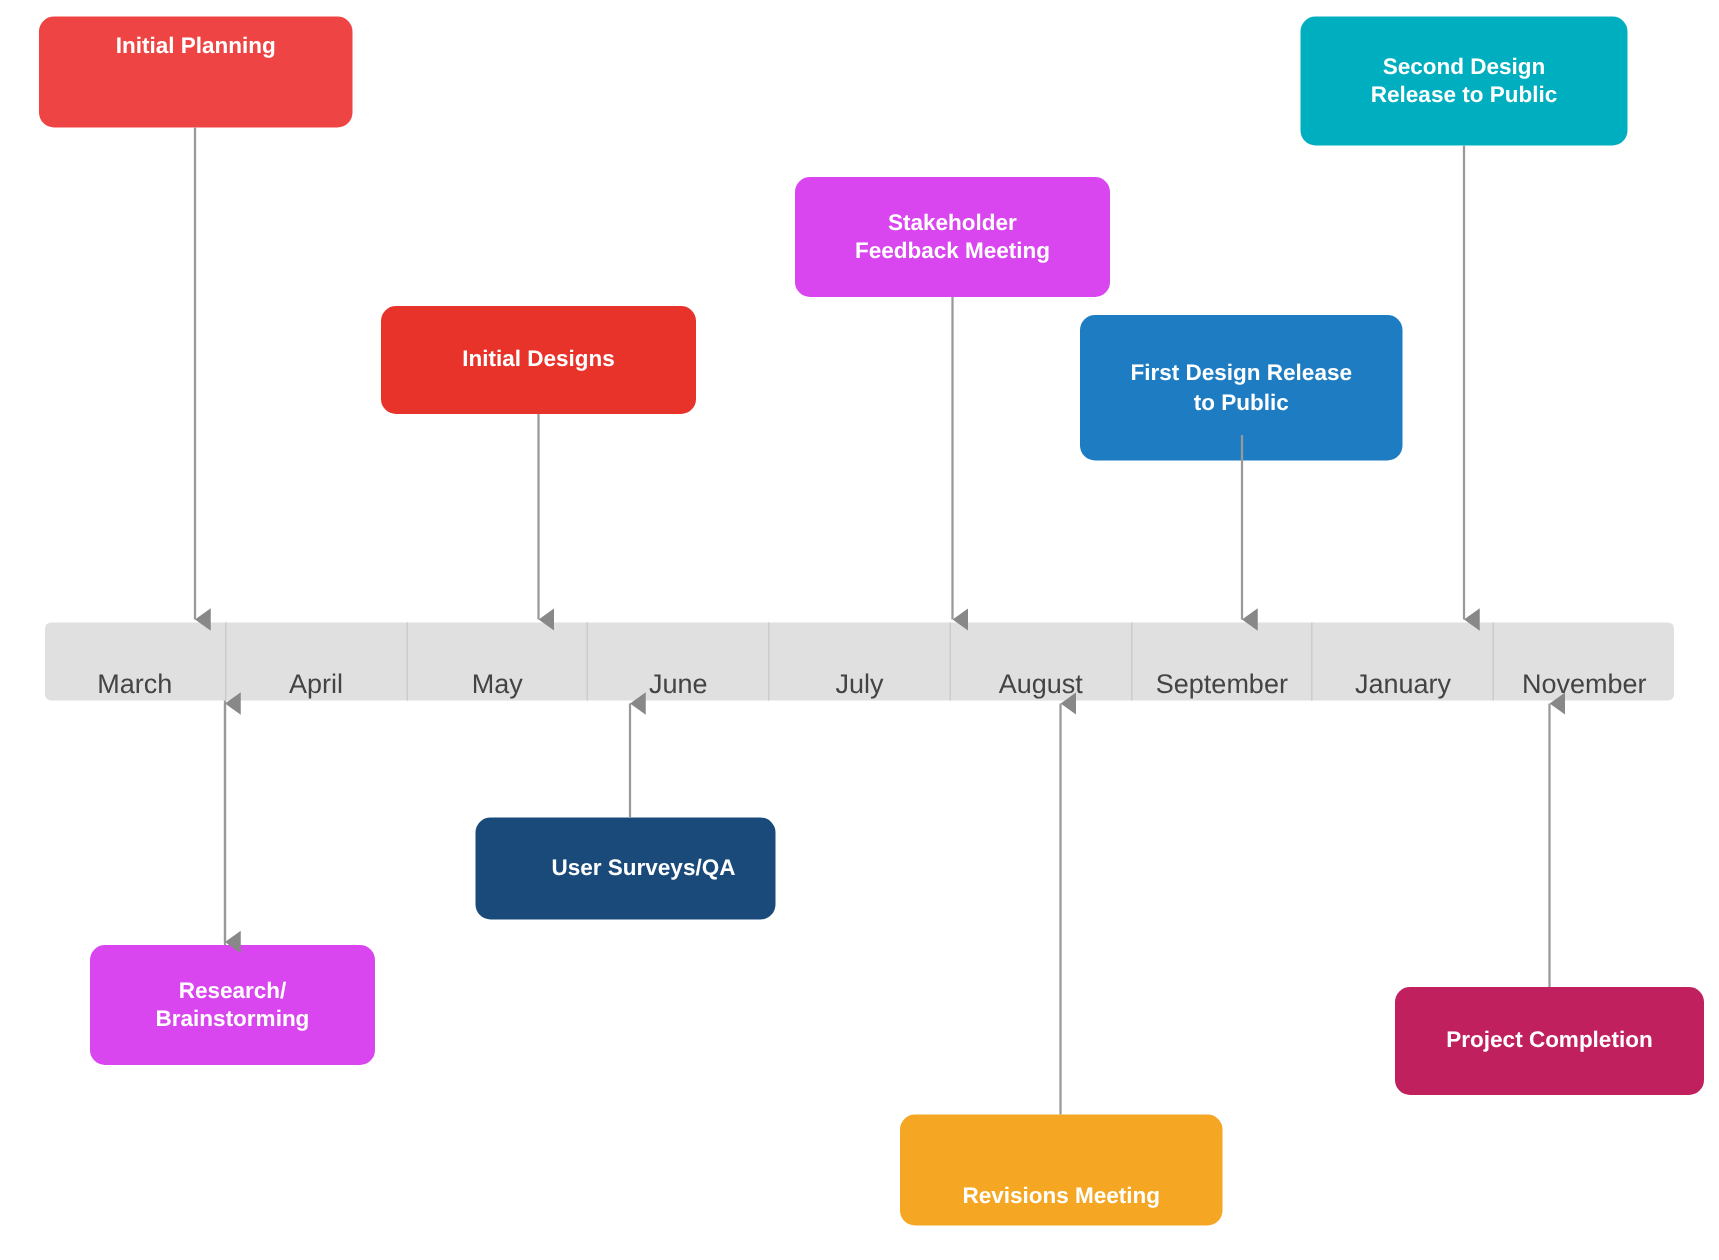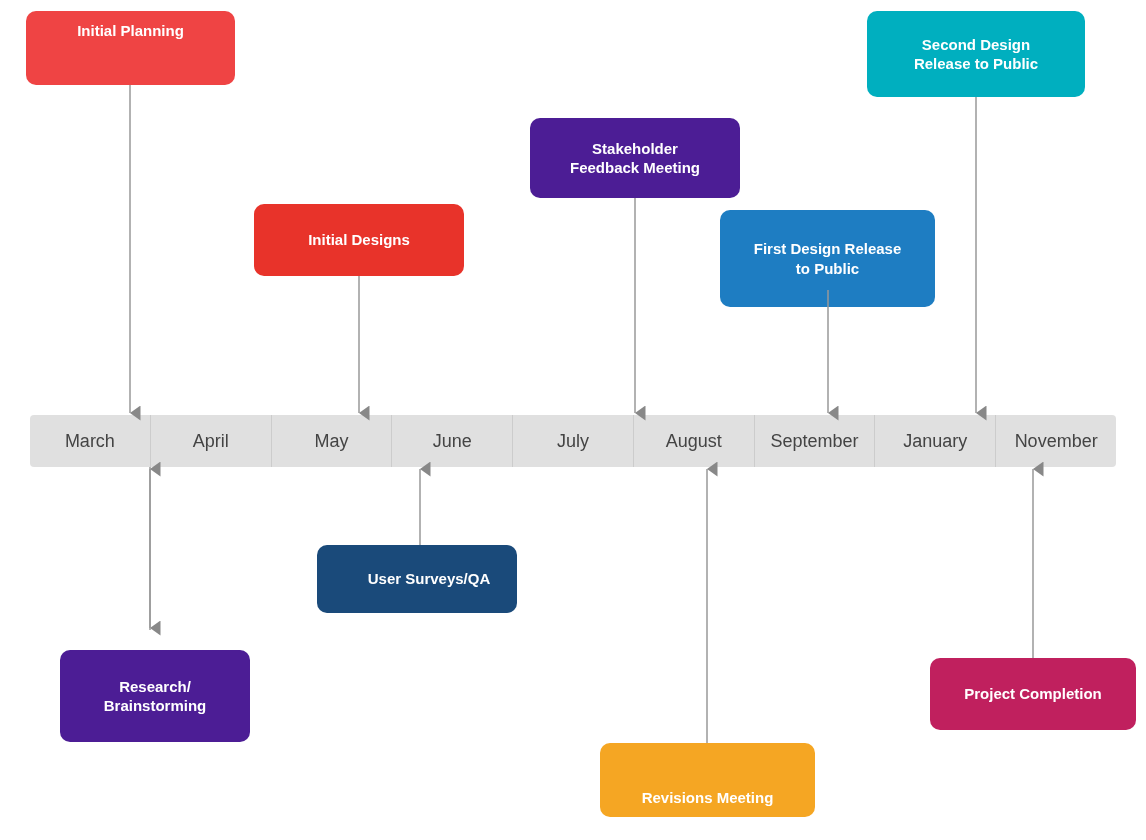--- a/index.html
+++ b/index.html
@@ -33,21 +33,21 @@
 
     .month-cell {
       flex: 1;
       text-align: center;
       font-size: 18px;
       font-weight: 500;
       color: #444;
       border-right: 1px solid #ccc;
       height: 100%;
       display: flex;
-      align-items: center;
+      align-items: flex-end;
       justify-content: center;
     }
     .month-cell:last-child {
       border-right: none;
     }
 
     
     .event-box {
       position: absolute;
       border-radius: 10px;
@@ -65,21 +65,21 @@
       top: 0;
       left: 0;
       width: 1146px;
       height: 840px;
       pointer-events: none;
     }
 
     
     .orange { background-color: #ef4444; }
     .red { background-color: #E8332A; }
-    .crimson { background-color: #4c1d95; }
+    .crimson { background-color: #d946ef; }
     .teal { background-color: #00AFBF; }
     .blue { background-color: #1E7DC2; }
     .navy { background-color: #1A4A7A; padding-left: 40px; }
     .gold { background-color: #F5A623; }
     .dark-crimson { background-color: #C0205E; }
   </style>
 </head>
 <body>
 
 <div class="timeline-container">
@@ -127,21 +127,21 @@
       <span>September</span>
     </div>
     <div class="month-cell">
       <span>January</span>
     </div>
     <div class="month-cell">
       <span>November</span>
     </div>
   </div>
 
-  <div class="event-box crimson" style="left:60px; top:650px; width:190px; height:92px; display:flex; align-items:center; justify-content:center;">
+  <div class="event-box crimson" style="left:60px; top:630px; width:190px; height:80px; display:flex; align-items:center; justify-content:center;">
     <span>Research/<br>Brainstorming</span>
   </div>
 
   <div class="event-box navy" style="left:317px; top:545px; width:200px; height:68px; display:flex; align-items:center; justify-content:center;">
     <span>User Surveys/QA</span>
   </div>
 
   <div class="event-box gold" style="left:600px; top:743px; width:215px; height:74px; display:flex; align-items:flex-end; justify-content:center;">
     <span>Revisions Meeting</span>
   </div>

